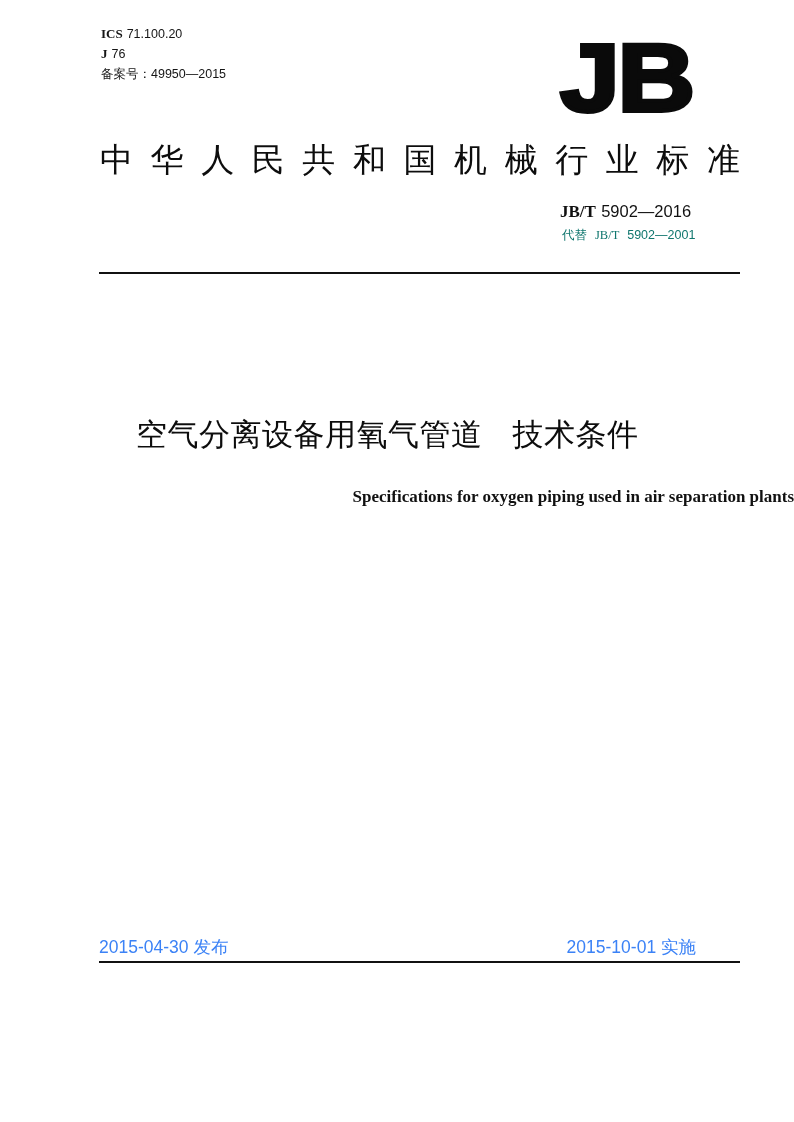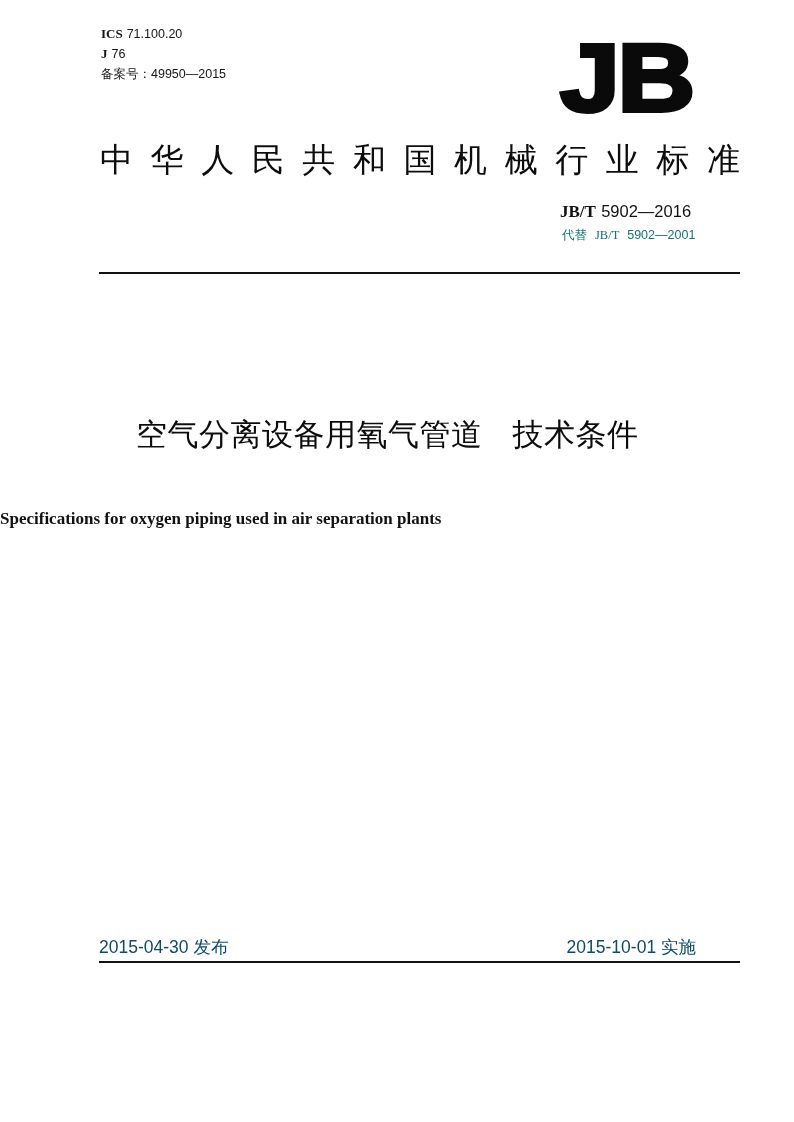--- a/index.html
+++ b/index.html
@@ -52,28 +52,28 @@
     .rule { position: absolute; background: #111; }
 
     .doc-title-cn {
       left: 136px; top: 414px;
       font-size: 31px; line-height: 40px; color: #0d0d0d;
       letter-spacing: 0.5px;
     }
     .doc-title-cn .gap { display: inline-block; width: 30px; }
 
     .doc-title-en {
-      left: 0; width: 794px; top: 508px; text-align: left;
+      left: 0; width: 794px; top: 486px; text-align: right;
       font-family: "Liberation Serif", serif; font-weight: bold;
       font-size: 17px; line-height: 22px; color: #111;
     }
 
     .date {
       top: 936px; font-size: 17.5px; line-height: 22px;
-      font-family: "Liberation Sans", sans-serif; color: #0c4a6e;
+      font-family: "Liberation Sans", sans-serif; color: #3b82f6;
     }
     .date .cn { font-family: "DejaVu Sans", sans-serif; }
 
     .publisher {
       left: 0; width: 794px; top: 985px;
       text-align: center; color: #0d0d0d;
       font-size: 27px; line-height: 36px;
       letter-spacing: 1px;
     }
     .publisher .suffix { font-size: 16px; letter-spacing: 2px; margin-left: 6px; vertical-align: 3px; }

